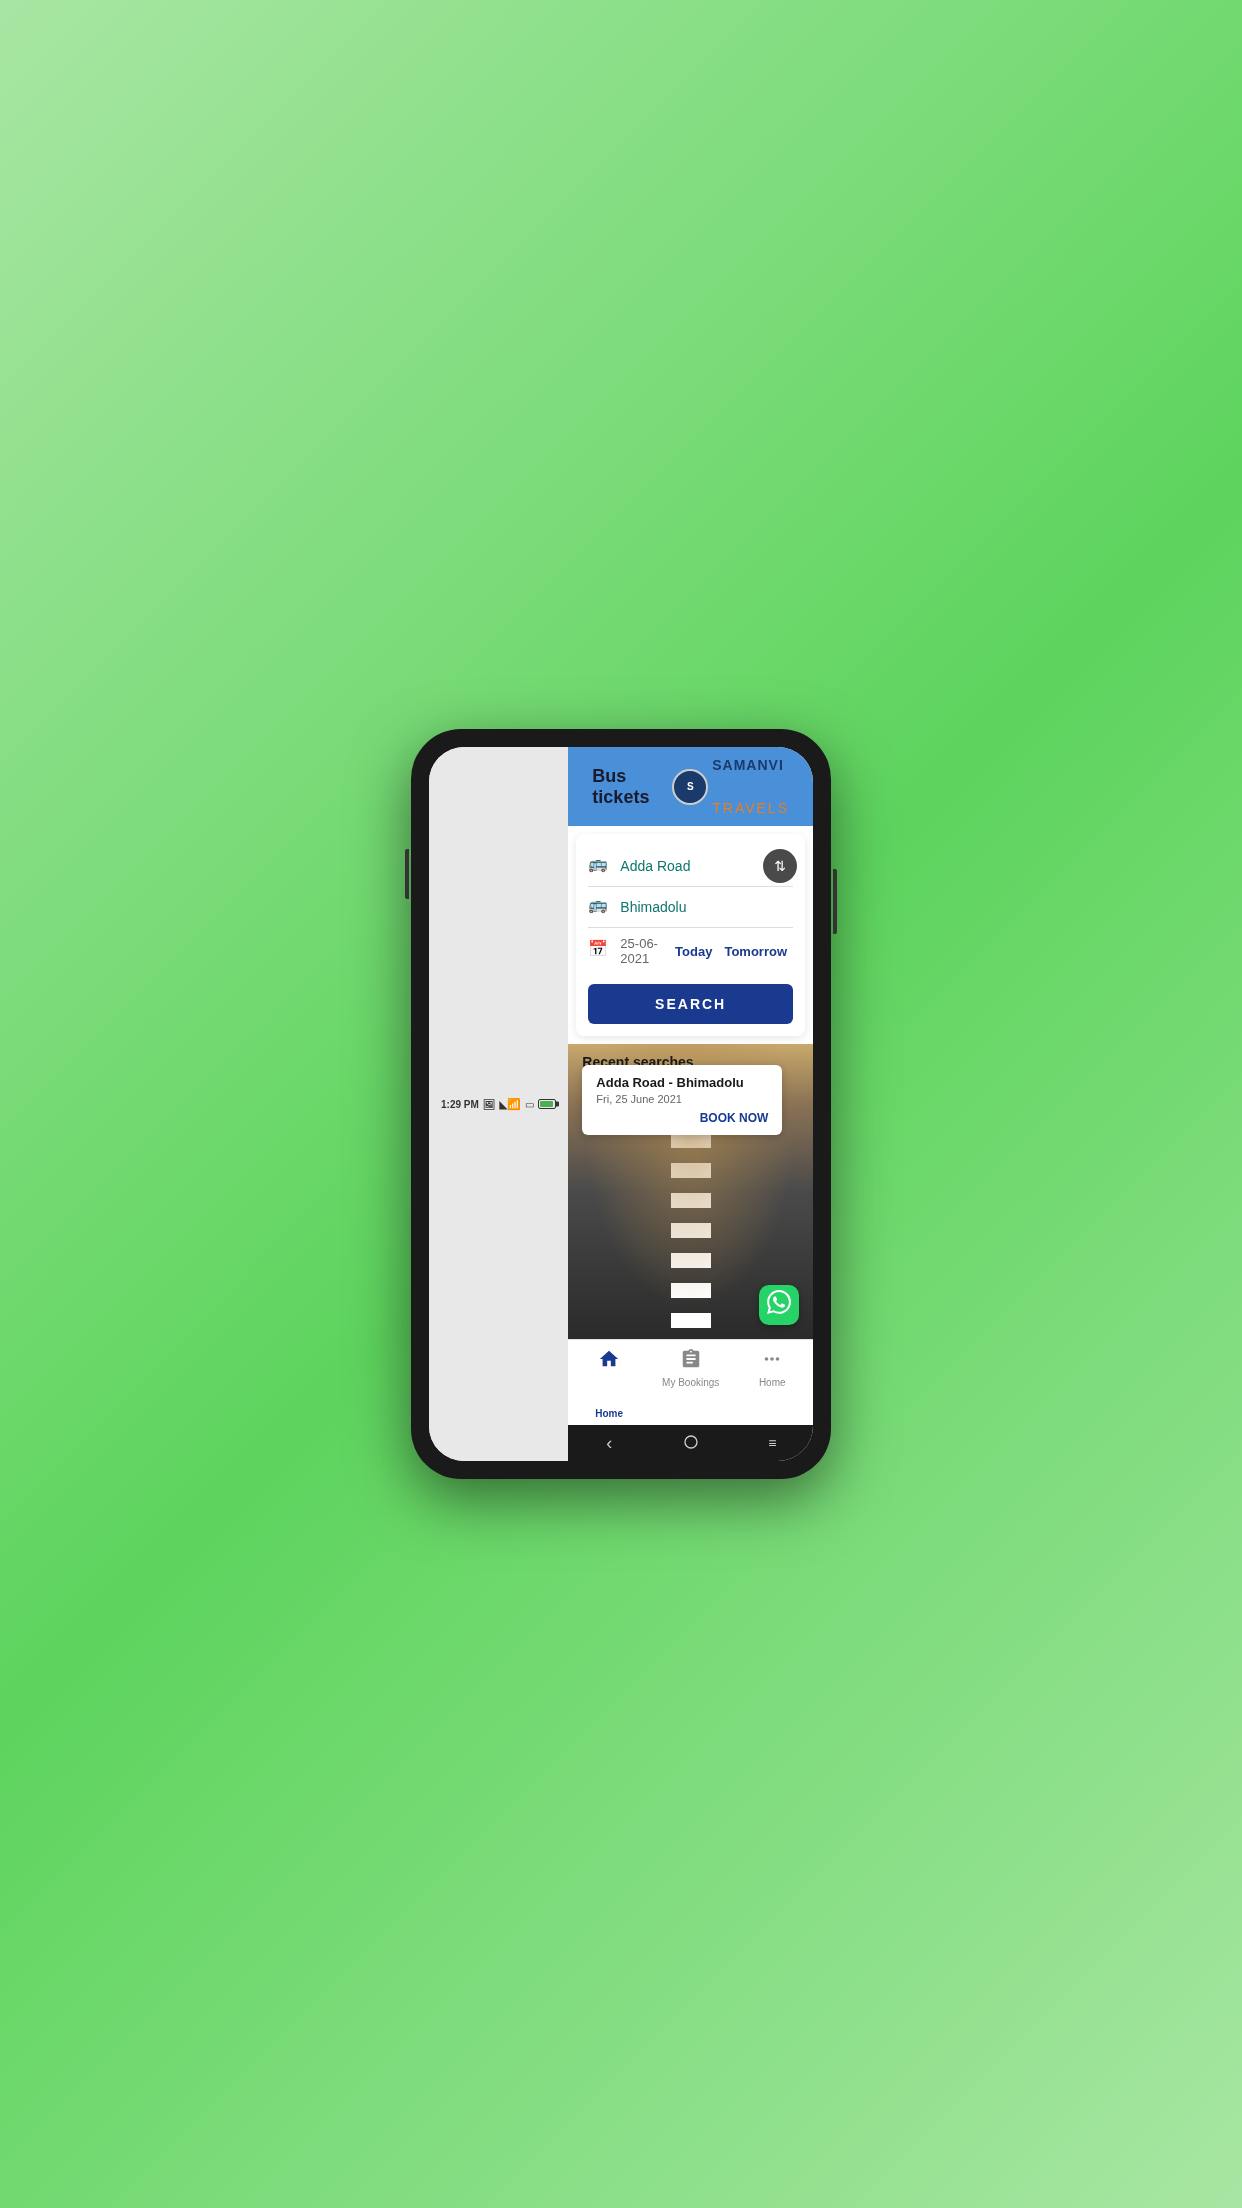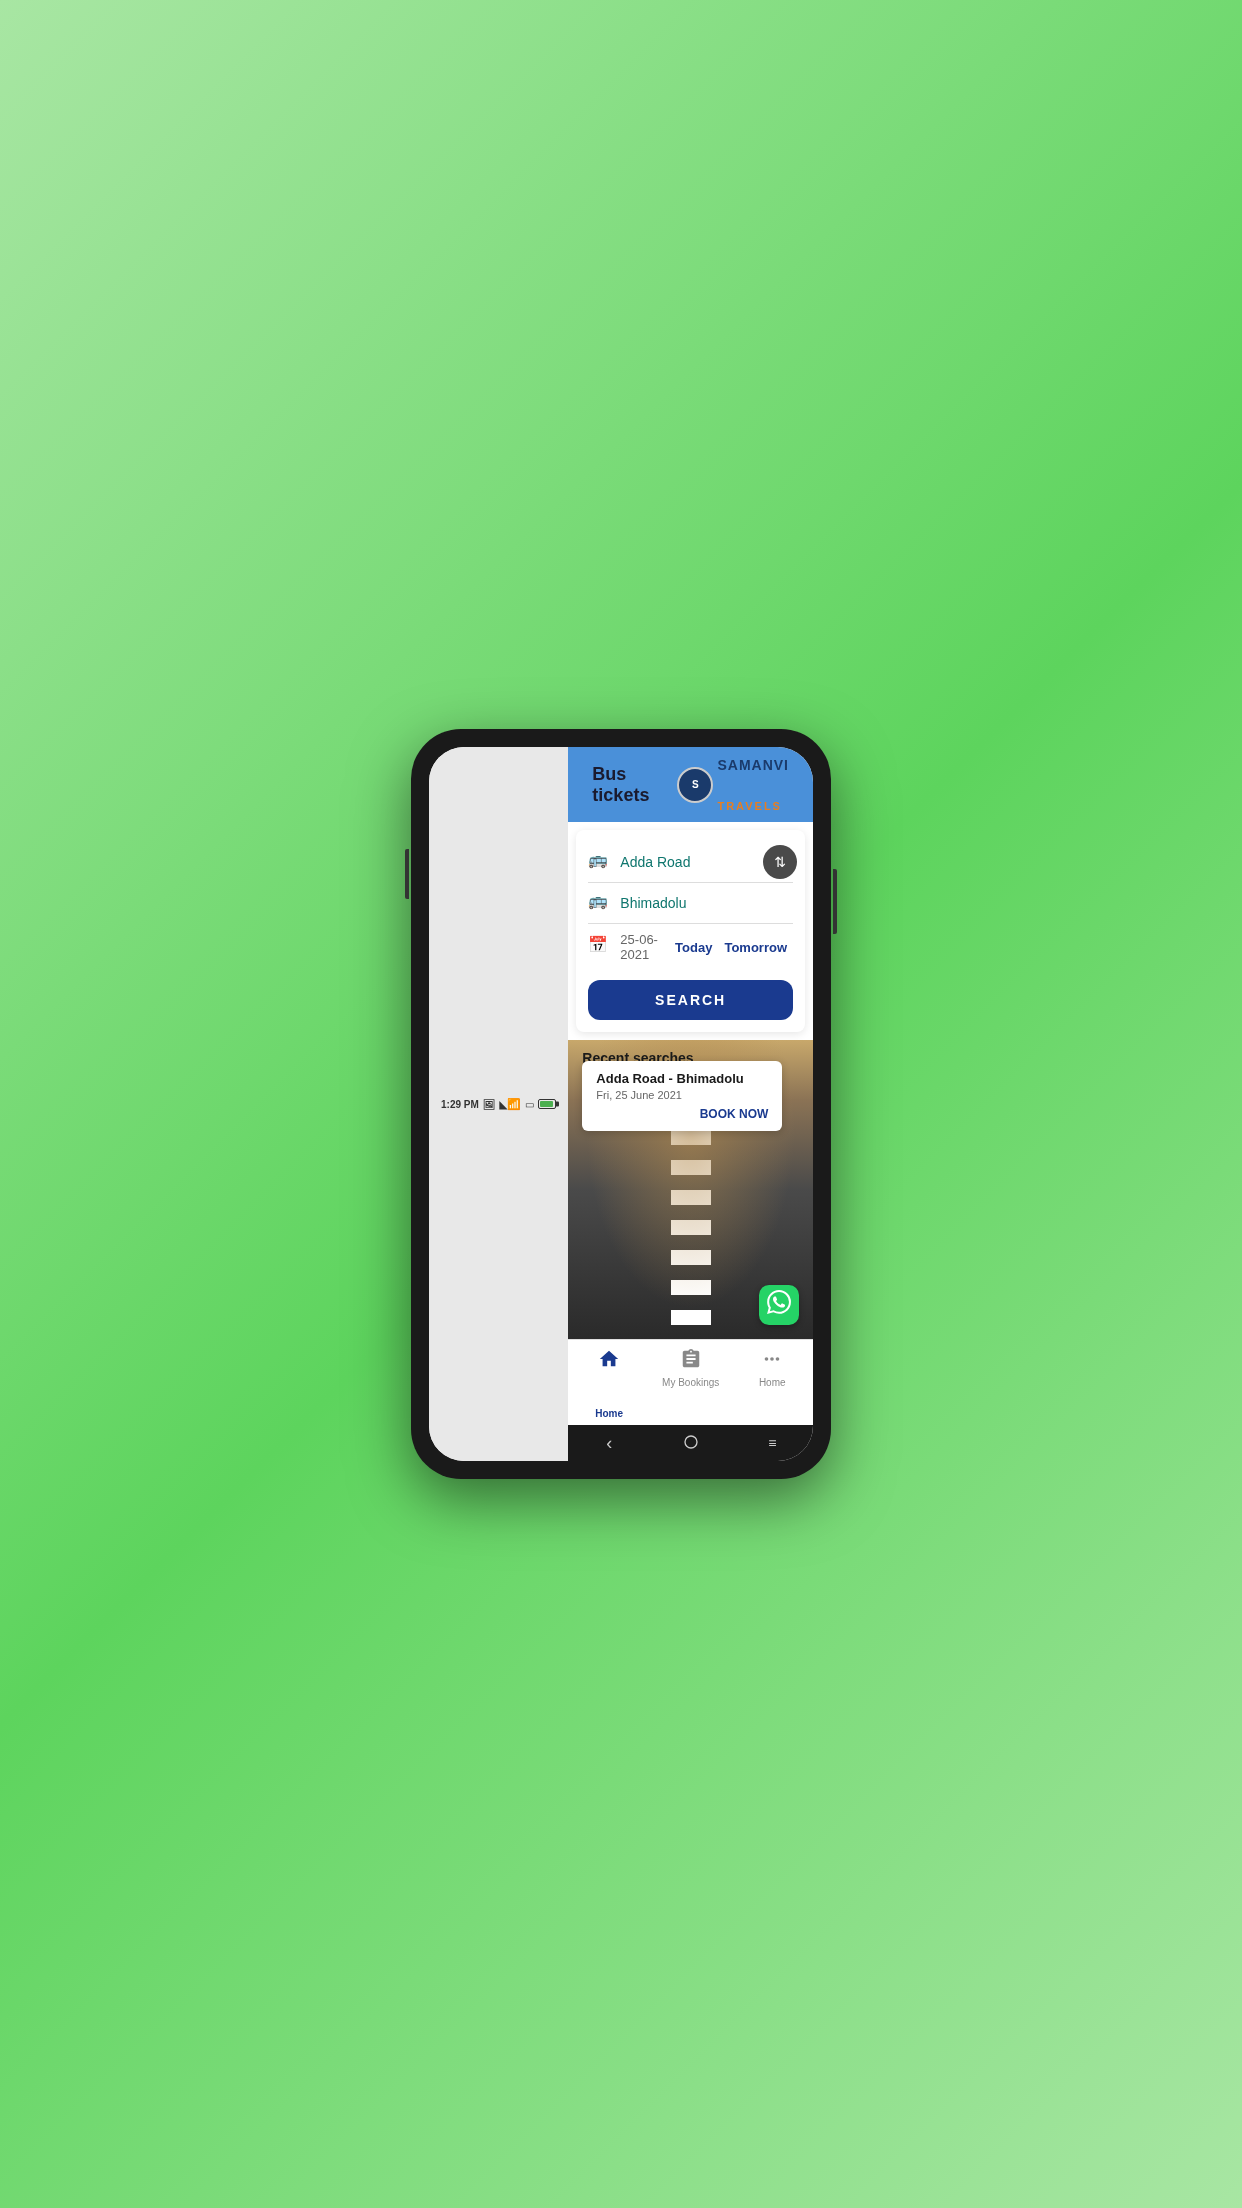--- a/index.html
+++ b/index.html
@@ -141,22 +141,22 @@
     }
 
     .logo-text-samanvi {
       font-size: 14px;
       font-weight: bold;
       color: #1a3a6b;
       letter-spacing: 1px;
     }
 
     .logo-text-travels {
-      font-size: 11px;
-      font-weight: bold;
+      font-size: 14px;
+      font-weight: normal;
       color: #e67e22;
       letter-spacing: 2px;
       margin-top: 27px;
     }
 
     
     .search-form {
       background: white;
       margin: 8px;
       border-radius: 8px;
@@ -231,21 +231,21 @@
       cursor: pointer;
       padding: 0 6px;
     }
 
     .search-btn {
       width: 100%;
       padding: 12px;
       background: #1a3a8f;
       color: white;
       border: none;
-      border-radius: 12px;
+      border-radius: 6px;
       font-size: 14px;
       font-weight: bold;
       letter-spacing: 2px;
       cursor: pointer;
       margin-top: 10px;
     }
 
     
     .recent-section {
       flex: 1;

